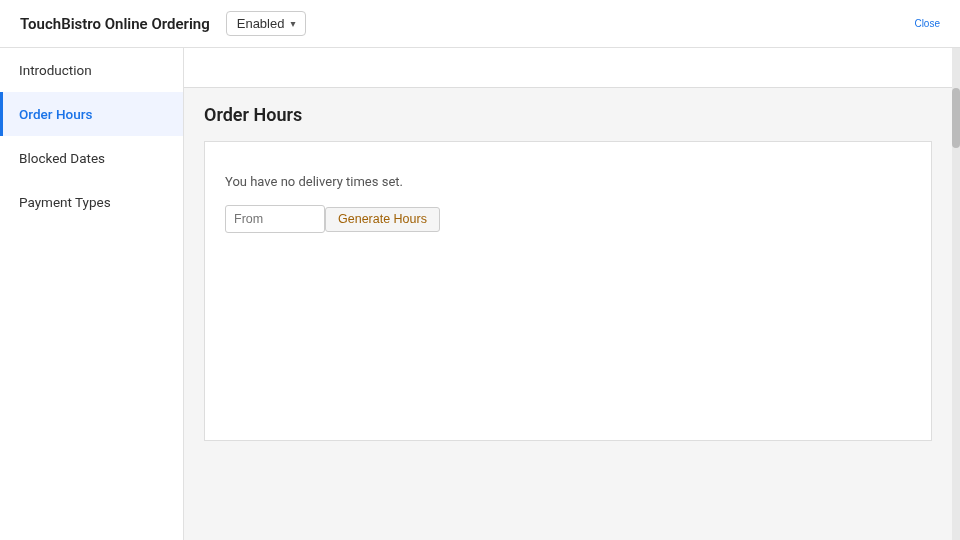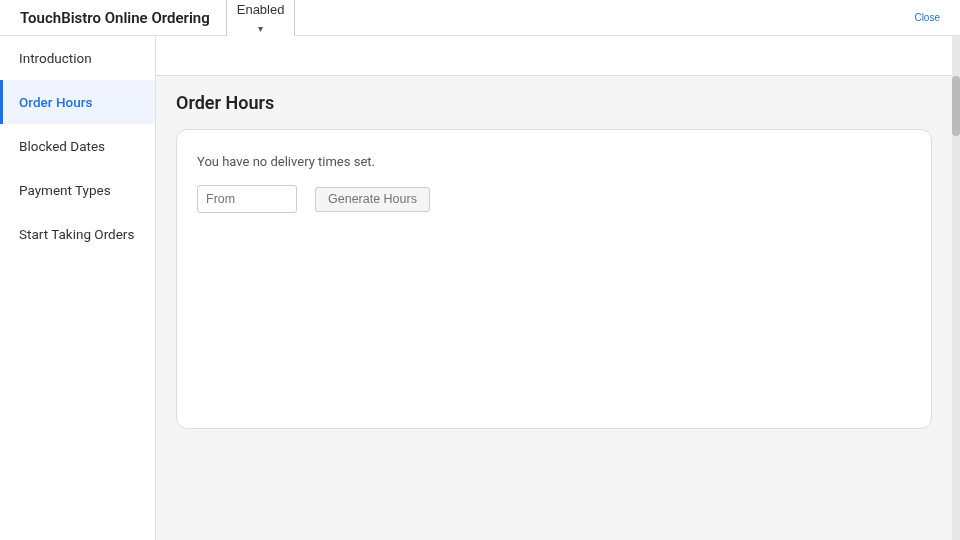--- a/index.html
+++ b/index.html
@@ -12,21 +12,21 @@
       display: flex;
       flex-direction: column;
     }
 
     
     .header {
       display: flex;
       align-items: center;
       justify-content: space-between;
       padding: 0 20px;
-      height: 36px;
+      height: 48px;
       background: #fff;
       border-bottom: 1px solid #e0e0e0;
       flex-shrink: 0;
     }
     .header-left {
       display: flex;
       align-items: center;
       gap: 16px;
     }
     .header-title {
@@ -38,21 +38,20 @@
       display: flex;
       align-items: center;
       gap: 6px;
       border: 1px solid #ccc;
       border-radius: 4px;
       padding: 4px 10px;
       background: #fff;
       font-size: 13px;
       color: #333;
       cursor: pointer;
-      flex-direction: column;
     }
     .chevron-icon {
       font-size: 10px;
       color: #555;
     }
     .close-btn {
       font-size: 10px;
       color: #1a73e8;
       cursor: pointer;
       font-weight: 500;
@@ -62,21 +61,21 @@
 
     
     .body {
       display: flex;
       flex: 1;
       overflow: hidden;
     }
 
     
     .sidebar {
-      width: 156px;
+      width: 184px;
       background: #fff;
       border-right: 1px solid #e0e0e0;
       flex-shrink: 0;
       overflow-y: auto;
     }
     .sidebar-item {
       padding: 14px 16px;
       font-size: 13.5px;
       color: #333;
       cursor: pointer;
@@ -128,57 +127,56 @@
       font-weight: 600;
       color: #222;
       margin-bottom: 16px;
       margin-top: 12px;
     }
 
     
     .content-card {
       background: #fff;
       border: 1px solid #ddd;
-      border-radius: 11px;
-      padding: 24px 20px;
+      border-radius: 0;
+      padding: 32px 20px;
       min-height: 300px;
     }
 
     .no-delivery-msg {
       font-size: 13px;
       color: #555;
       margin-bottom: 4px;
     }
 
     .hours-form {
       display: flex;
       align-items: center;
-      gap: 6px;
+      gap: 0;
       margin-top: 16px;
     }
     .hours-input {
       border: 1px solid #ccc;
       border-radius: 3px;
       padding: 4px 8px;
       font-size: 12.5px;
       color: #999;
       width: 100px;
       height: 28px;
       outline: none;
     }
     .generate-btn {
       border: 1px solid #ccc;
       border-radius: 3px;
       padding: 4px 12px;
       font-size: 12.5px;
-      color: #737373;
+      color: #a16207;
       background: #f5f5f5;
       cursor: pointer;
       height: 25px;
-      margin-left: 12px;
     }
   </style>
 </head>
 <body>
 
 <div class="header">
   <div class="header-left">
     <span class="header-title">TouchBistro Online Ordering</span>
     <button class="status-dropdown">
       <span>Enabled</span>
@@ -189,21 +187,20 @@
 </div>
 
 <div class="body">
 
   <nav class="sidebar">
 
   <div class="sidebar-item">Introduction</div>
       <div class="sidebar-item active">Order Hours</div>
       <div class="sidebar-item">Blocked Dates</div>
       <div class="sidebar-item">Payment Types</div>
-      <div class="sidebar-item">Start Taking Orders</div>
     </nav>
 
   <div class="main-content">
     <div class="top-tab-bar"></div>
     <div class="page-title">Order Hours</div>
     <div class="content-card">
       <p class="no-delivery-msg">You have no delivery times set.</p>
       <div class="hours-form">
         <input class="hours-input" type="text" placeholder="From" style="">
         <button class="generate-btn">Generate Hours</button>

